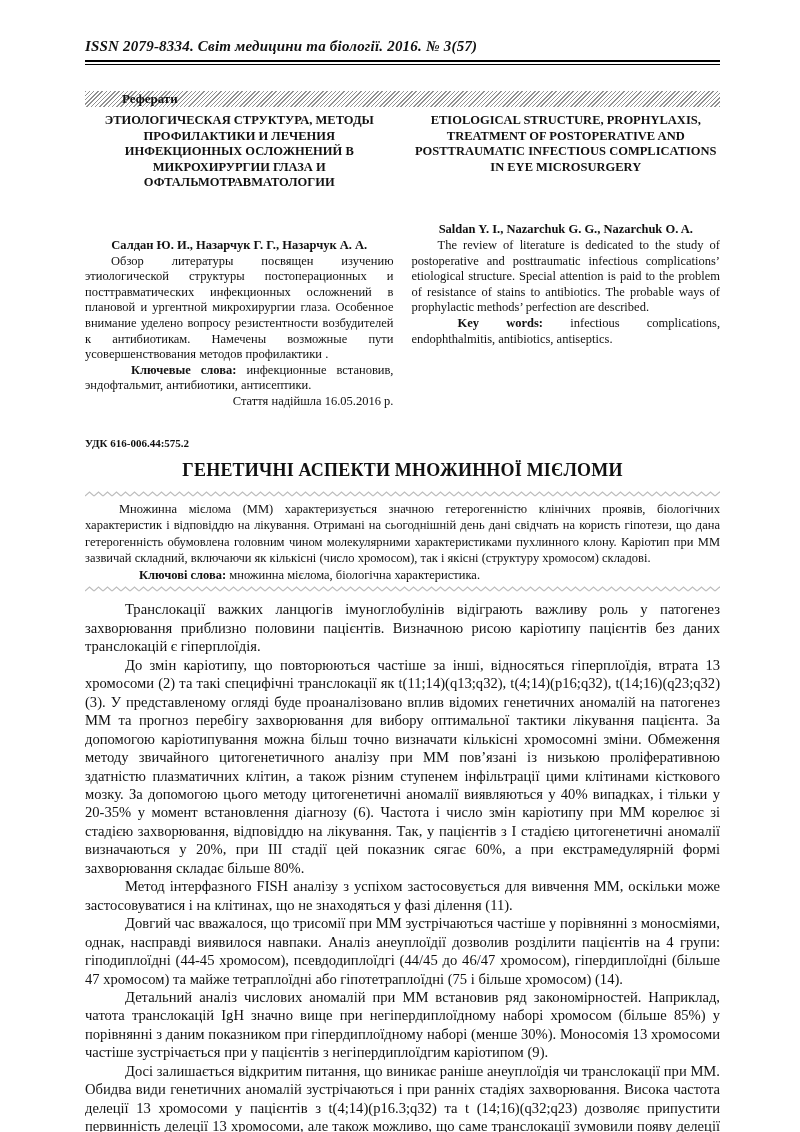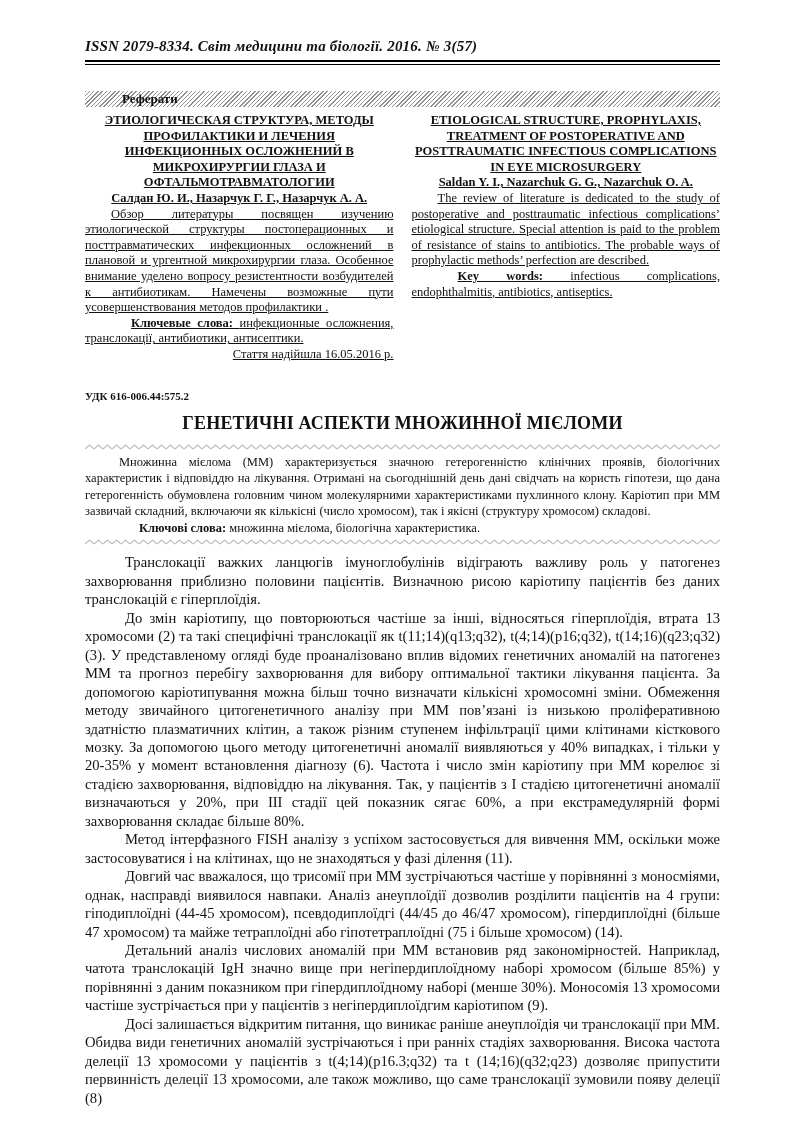--- a/index.html
+++ b/index.html
@@ -16,23 +16,23 @@
   .double-rule { margin-top:5px; height:5px; border-top:2.5px solid #000; border-bottom:1.2px solid #000; }
 
   
   .hatch {
     background-image:repeating-linear-gradient(135deg,#909090 0,#909090 1px,#ffffff 1px,#ffffff 3px);
   }
   .referaty-bar { margin-top:26px; height:16px; line-height:16px; font-size:13px; font-weight:bold; padding-left:37px; }
 
   
   .abs-cols { margin-top:6px; display:flex; gap:18px; font-size:12.5px; line-height:15.6px; }
-  .abs-col { flex:1 1 0; text-align:justify;text-decoration:underline; }
+  .abs-col { flex:1 1 0; text-align:justify; }
   .abs-title { font-weight:bold; text-align:center; }
-  .abs-authors { font-weight:bold; text-align:center; }
+  .abs-authors { font-weight:bold; text-align:center;margin-top:47px; }
   .abs-body, .abs-keywords { text-indent:26px; text-align:justify; }
   .abs-received { text-align:right; }
 
   
   .udk { margin-top:27px; font-size:11px; font-weight:bold; }
   .author-block { margin-top:9px; padding:1px 0; text-align:center; font-weight:bold; font-size:14px; line-height:18px; }
   .article-title { margin-top:11px; text-align:center; font-weight:bold; font-size:18px; letter-spacing:.2px; }
 
   
   .ua-abstract { margin-top:9px; }
@@ -57,21 +57,21 @@
     <span>Реферати</span>
   </div>
 
   <div class="abs-cols">
     <div class="abs-col">
       <div class="abs-title">ЭТИОЛОГИЧЕСКАЯ СТРУКТУРА, МЕТОДЫ ПРОФИЛАКТИКИ И ЛЕЧЕНИЯ ИНФЕКЦИОННЫХ ОСЛОЖНЕНИЙ В МИКРОХИРУРГИИ ГЛАЗА И ОФТАЛЬМОТРАВМАТОЛОГИИ</div>
       <div class="abs-authors">Салдан Ю. И., Назарчук Г. Г., Назарчук А. А.</div>
       <p class="abs-body">Обзор литературы посвящен изучению этиологической структуры постоперационных и посттравматических инфекционных осложнений в плановой и ургентной микрохирургии глаза. Особенное внимание уделено вопросу резистентности возбудителей к антибиотикам. Намечены возможные пути усовершенствования методов профилактики .</p>
       <p class="abs-keywords">
         <b class="kw">Ключевые слова:</b>
-        <span>инфекционные осложнения, транслокації, антибиотики, антисептики.</span>
+        <span>инфекционные встановив, эндофтальмит, антибиотики, антисептики.</span>
       </p>
       <div class="abs-received">Стаття надійшла 16.05.2016 р.</div>
     </div>
     <div class="abs-col">
       <div class="abs-title">ETIOLOGICAL STRUCTURE, PROPHYLAXIS, TREATMENT OF POSTOPERATIVE AND POSTTRAUMATIC INFECTIOUS COMPLICATIONS IN EYE MICROSURGERY</div>
       <div class="abs-authors">Saldan Y. I., Nazarchuk G. G., Nazarchuk O. A.</div>
       <p class="abs-body">The review of literature is dedicated to the study of postoperative and posttraumatic infectious complications’ etiological structure. Special attention is paid to the problem of resistance of stains to antibiotics. The probable ways of prophylactic methods’ perfection are described.</p>
       <p class="abs-keywords">
         <b class="kw">Key words:</b>
         <span>infectious complications, endophthalmitis, antibiotics, antiseptics.</span>

